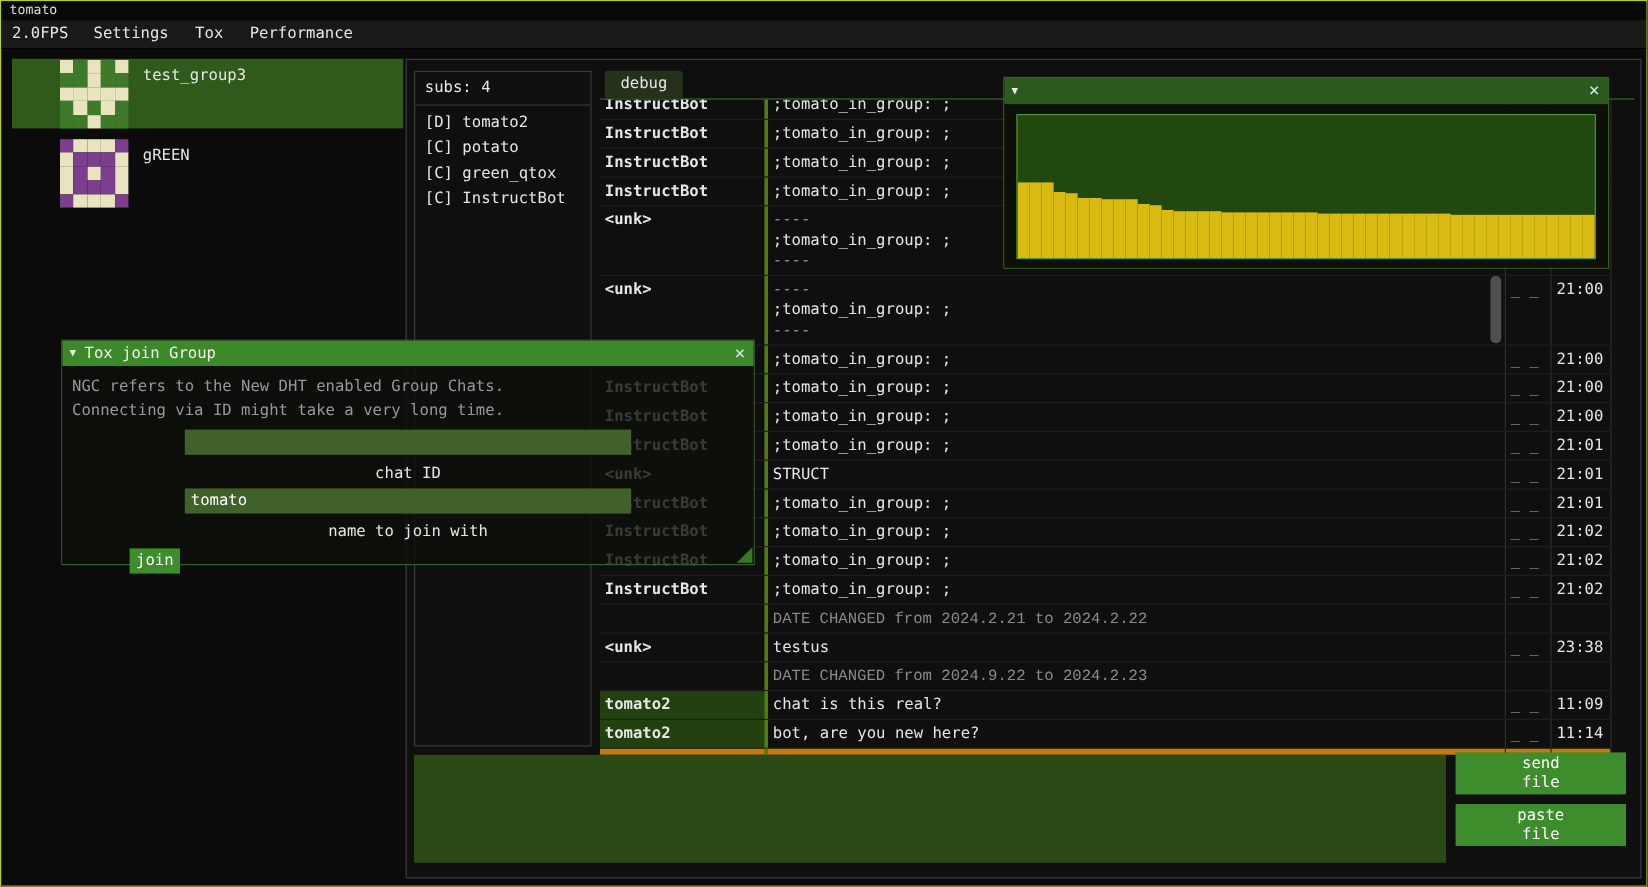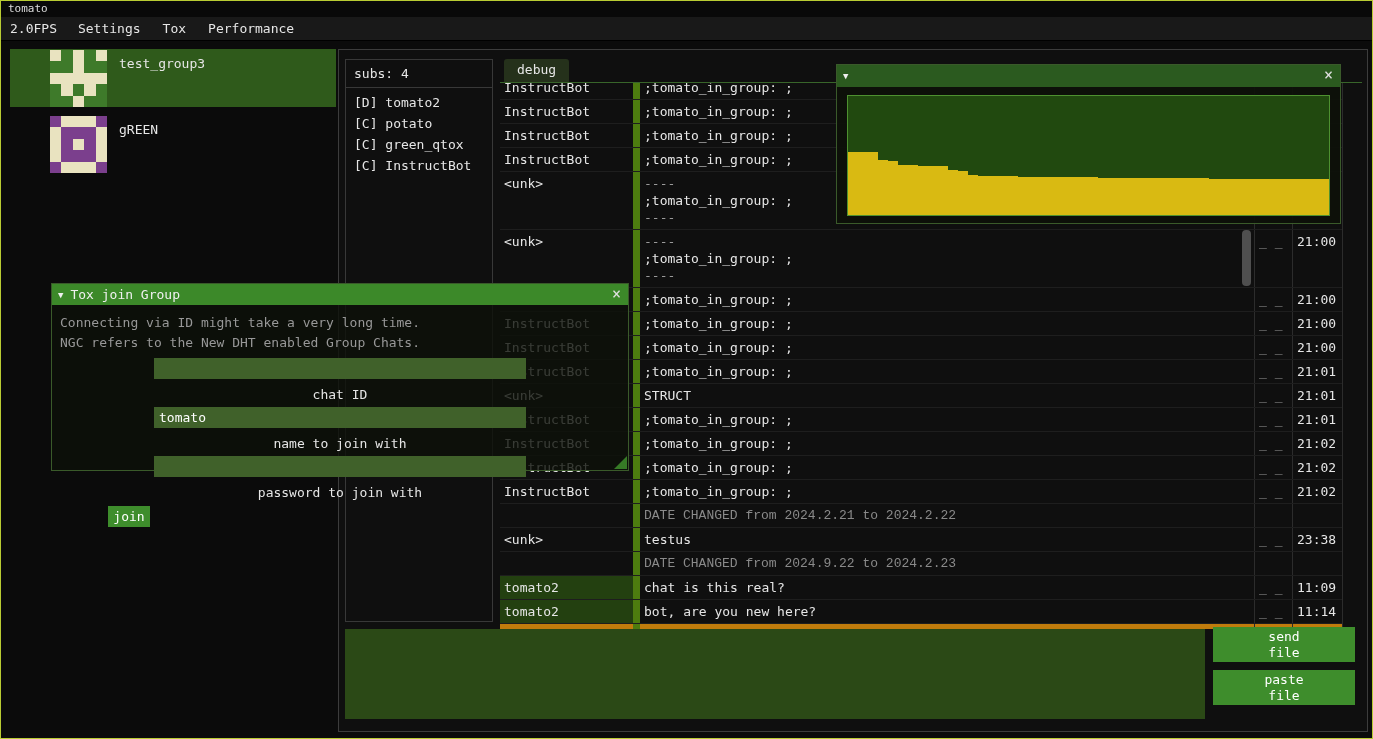--- a/index.html
+++ b/index.html
@@ -35,21 +35,21 @@
   .tabbar { position:absolute; left:161px; top:9px; width:862px; height:24px;
             border-bottom:1px solid #38652a; display:flex; align-items:flex-end; }
   .tab { height:23px; line-height:22px; padding:0 13px; background:#25311b;
          border-radius:3px 3px 0 0; margin-left:4px; cursor:pointer; }
 
   .msgs { position:absolute; left:161px; top:33px; width:843px; height:546px;
           overflow:hidden; border-right:1px solid #2c2c2c; }
   .rows { margin-top:-7px; }
   .mrow { display:grid; grid-template-columns:140px 615px 38px 50px; border-bottom:1px solid #1e1e1e; }
   .cell { padding:3px 4px; line-height:17px; min-height:23px; }
-  .cell.sender { border-right:7px solid #4d7c0f; }
+  .cell.sender { border-right:3px solid #4d7c0f;font-weight:bold; }
   .cell.msg { border-right:1px solid #2c2c2c; white-space:pre-wrap; }
   .cell.status { border-right:1px solid #2c2c2c; color:#979797; }
   .mrow.self .cell.sender { background:#234010; }
   .mrow.highlight { background:#c07c0c; }
   .mrow.highlight .cell { color:#ffffff; }
   .mrow.highlight .cell.status { color:#ffffff; }
   .mrow.system .cell.msg { color:#8a8a8a;font-family:Liberation Mono, monospace; }
   .dim { color:#9a9a9a; }
   .scroll-thumb { position:absolute; left:742px; top:147px; width:9px; height:56px;
                   background:#4f4f4f; border-radius:4px; cursor:pointer; }
@@ -326,34 +326,30 @@
 
   </div>
 
   <div class="float join-win">
     <div class="float-title join-title">
       <span class="collapse">▼</span>
       <span>Tox join Group</span>
       <span class="close">×</span>
     </div>
     <div class="join-body">
+      <div class="info-line">NGC refers to the New DHT enabled Group Chats.</div>
       <div class="info-line">Connecting via ID might take a very long time.</div>
-      <div class="info-line">NGC refers to the New DHT enabled Group Chats.</div>
       <div>
           <div class="field-row">
             <input style="">
             <span>chat ID</span>
           </div>
           <div class="field-row">
             <input value="tomato" style="">
             <span>name to join with</span>
-          </div>
-          <div class="field-row">
-            <input style="">
-            <span>password to join with</span>
           </div>
         </div>
       <div class="join-btn">join</div>
       <div class="grip"></div>
     </div>
   </div>
 
   <div class="float hist-win">
     <div class="float-title hist-title">
       <span class="collapse">▼</span>

